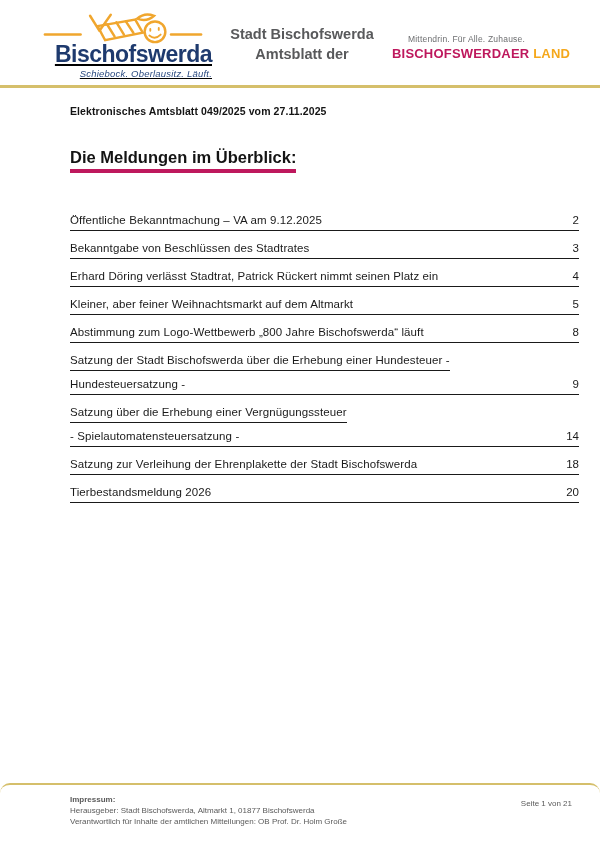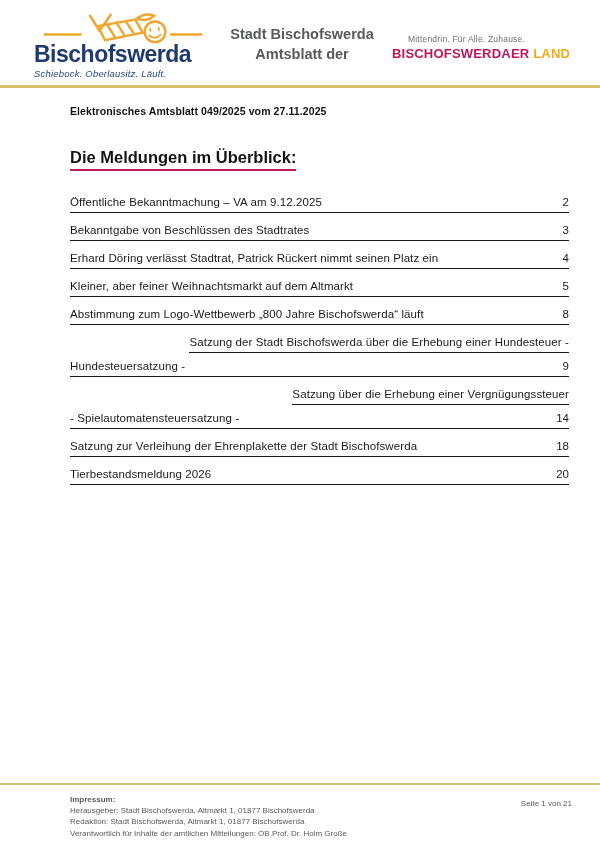--- a/index.html
+++ b/index.html
@@ -18,21 +18,21 @@
   .header {
     position: absolute; top: 0; left: 0; right: 0;
     height: 88px;
     display: flex;
     align-items: center;
     justify-content: space-between;
     padding: 4px 12px 0 34px;
     box-sizing: border-box;
     border-bottom: 3px solid #d5bf6b;
   }
-  .logo-block { width: 178px; text-align: left; }
+  .logo-block { width: 178px; text-align: right; text-decoration: underline; }
   .logo-art { display: block; margin: 0 auto -2px auto; }
   .logo-wordmark {
     font-size: 23px; font-weight: bold; color: #1e3a6e;
     letter-spacing: -0.5px; line-height: 1;
   }
   .logo-tagline {
     font-size: 9.5px; font-style: italic; color: #2a4a80;
     margin-top: 2px; letter-spacing: 0.2px;
   }
   .center-title {
@@ -43,37 +43,37 @@
   }
   .brand-block { width: 196px; text-align: left; padding-top: 6px; }
   .brand-claim { font-size: 8.5px; color: #6d6e70; letter-spacing: 0.2px; margin-left: 16px; }
   .brand-name { font-size: 13px; font-weight: bold; margin-top: 2px; letter-spacing: 0.2px; }
   .brand-name .blue { color: #be185d; }
   .brand-name .orange { color: #f5a81c; }
 
   
   .main {
     position: absolute; top: 91px; left: 0; right: 0;
-    padding: 14px 31px 0 70px;
+    padding: 14px 21px 0 70px;
     box-sizing: border-box;
   }
   .meta-line {
     font-size: 10.5px; font-weight: bold; color: #141414;
     letter-spacing: 0.1px;
   }
   .overview-heading {
     margin-top: 31px;
     font-size: 16.5px; font-weight: bold; color: #141414;
   }
   .overview-heading > span {
     display: inline-block;
-    border-bottom: 2px solid #be185d;
+    border-bottom: 4px solid #be185d;
     padding-bottom: 2px;
   }
-  .toc { margin-top: 25px; text-align: right; }
+  .toc { margin-top: 41px; }
   .toc-entry { margin-bottom: 11px; }
   .toc-line { font-size: 11.5px; color: #1a1a1a; }
   .toc-line-last {
     display: flex; align-items: baseline;
     border-bottom: 1.5px solid #1a1a1a;
     padding-bottom: 4px;
   }
   .toc-line-wrap { margin-bottom: 7px; }
   .toc-line-wrap .toc-title {
     display: inline-block;
@@ -83,21 +83,21 @@
   .toc-title { letter-spacing: 0.1px; }
   .toc-page { margin-left: auto; padding-left: 10px; }
 
   
   .footer {
     position: absolute; bottom: 0; left: 0; right: 0;
     height: 67px;
     border-top: 2.5px solid #d5bf6b;
     box-sizing: border-box;
     padding: 9px 25px 0 70px;
-    font-size: 8px; color: #5a5a5a; line-height: 1.4;
+    font-size: 8px; color: #5a5a5a; line-height: 1.4; border-radius: 10px;
   }
   .impressum-label { font-weight: bold; }
   .page-indicator {
     position: absolute; top: 13px; right: 28px;
     font-size: 8px; color: #5a5a5a;
   }
 </style>
 </head>
 <body>
 
@@ -201,18 +201,17 @@
             <span class="toc-title">Tierbestandsmeldung 2026</span>
             <span class="toc-page">20</span>
           </div>
         </div>
       </div>
   </div>
 
   <div class="footer">
     <div class="impressum-label">Impressum:</div>
     <div>Herausgeber: Stadt Bischofswerda, Altmarkt 1, 01877 Bischofswerda</div>
-    <div>Redaktion: Stadt Bischofswerda, Altmarkt 1, 01877 Bischofswerda</div>
     <div>Verantwortlich für Inhalte der amtlichen Mitteilungen: OB Prof. Dr. Holm Große</div>
     <div class="page-indicator">Seite 1 von 21</div>
   </div>
 
 </div>
 
 </body></html>

